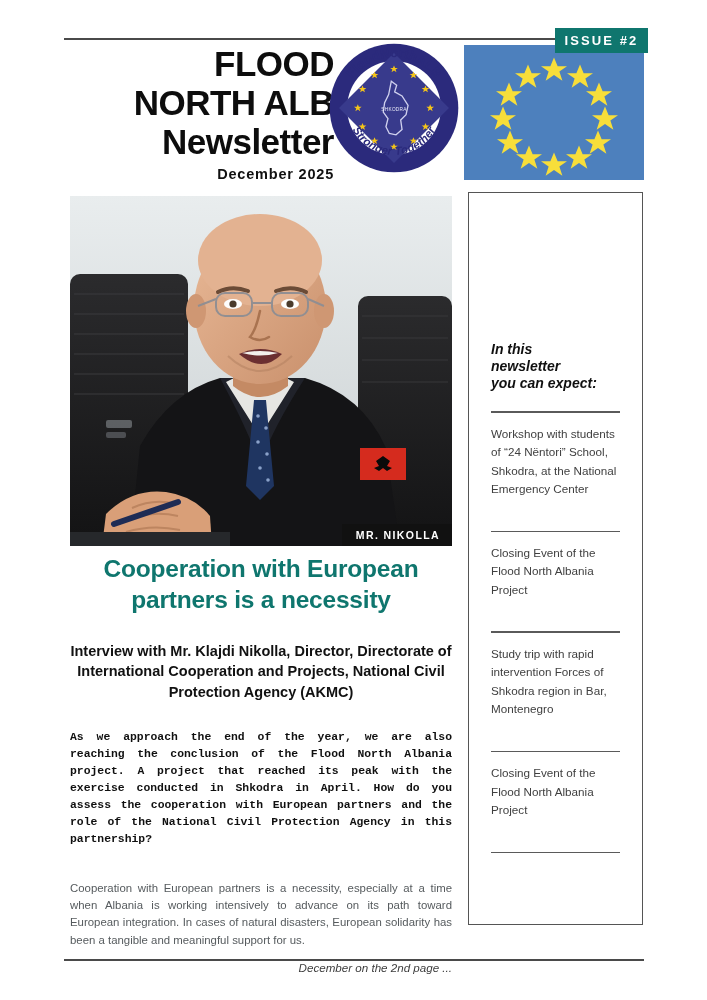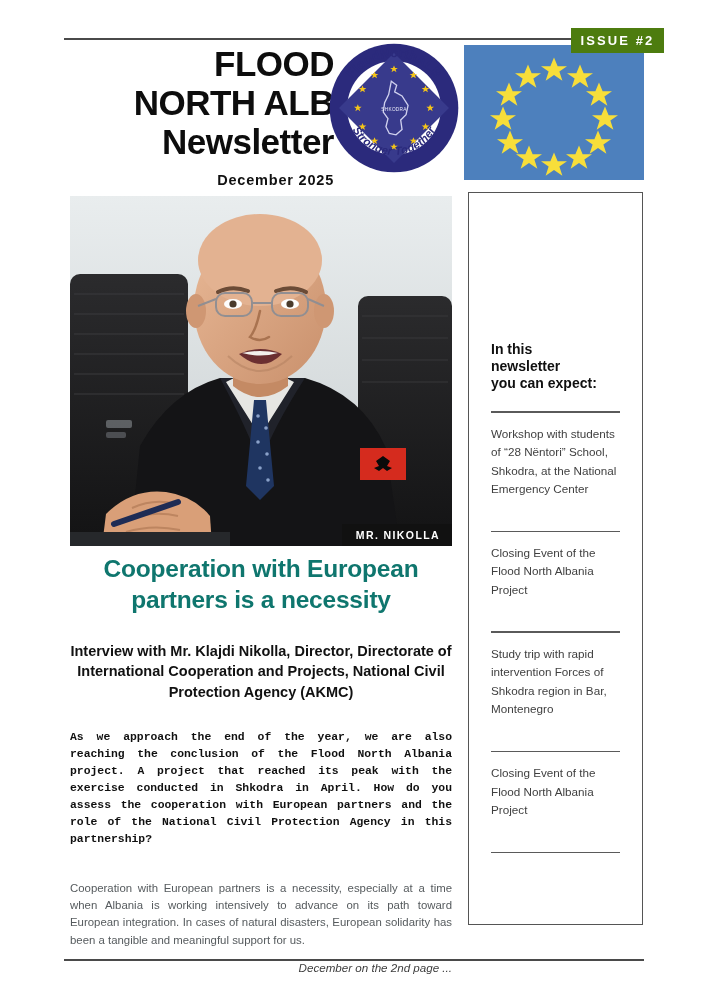--- a/index.html
+++ b/index.html
@@ -48,21 +48,21 @@
     color: #0d0d0d;
     margin: 0;
     white-space: pre-line;
   }
   .masthead-date {
     font-family: "Liberation Sans", sans-serif;
     font-weight: bold;
     font-size: 14.5px;
     letter-spacing: 0.8px;
     color: #111111;
-    margin-top: 10px;
+    margin-top: 4px;
   }
 
   
   .logo {
     position: absolute;
     left: 327px;
     top: 41px;
     width: 134px;
     height: 134px;
   }
@@ -80,30 +80,29 @@
   }
   .eu-flag svg { display:block; width:100%; height:100%; }
 
   
   .issue-badge {
     position: absolute;
     left: 555px;
     top: 28px;
     width: 93px;
     height: 25px;
-    background: #4d7c0f;
+    background: #0f766e;
     color: #ffffff;
     font-family: "Liberation Sans", sans-serif;
     font-weight: bold;
     font-size: 13px;
     letter-spacing: 2.1px;
     display: flex;
     align-items: center;
     justify-content: center;
-    margin-left: 16px;
   }
 
   
   .photo {
     position: absolute;
     left: 70px;
     top: 196px;
     width: 382px;
     height: 350px;
     overflow: hidden;
@@ -191,20 +190,21 @@
     padding: 0 22px;
   }
   .sidebar-title {
     margin-top: 148px;
     font-family: "Liberation Sans", sans-serif;
     font-weight: bold;
     font-size: 14px;
     line-height: 1.22;
     color: #101010;
     white-space: pre-line;
+    font-style: italic;
   }
   .sidebar-divider {
     height: 1.4px;
     background: #5a5a5a;
     margin: 19px 0 0 0;
   }
   .sidebar-item {
     font-family: "Liberation Sans", sans-serif;
     font-weight: normal;
     font-size: 11.7px;
@@ -453,21 +453,21 @@
     <div class="continues">December on the 2nd page ...</div>
   </div>
 
   <aside class="sidebar">
     <div class="sidebar-inner">
       <div class="sidebar-title">In this
 newsletter
 you can expect:</div>
       <div class="sidebar-divider"></div>
 
-      <div class="sidebar-item">Workshop with students of “28 Nëntori” School, Shkodra, at the National Emergency Center</div>
+      <div class="sidebar-item">Workshop with students of “24 Nëntori” School, Shkodra, at the National Emergency Center</div>
       <div class="sidebar-divider"></div>
 
       <div class="sidebar-item">Closing Event of the Flood North Albania Project</div>
       <div class="sidebar-divider"></div>
 
       <div class="sidebar-item">Study trip with rapid intervention Forces of Shkodra region in Bar, Montenegro</div>
       <div class="sidebar-divider"></div>
 
       <div class="sidebar-item">Closing Event of the Flood North Albania Project</div>
       <div class="sidebar-divider"></div>

